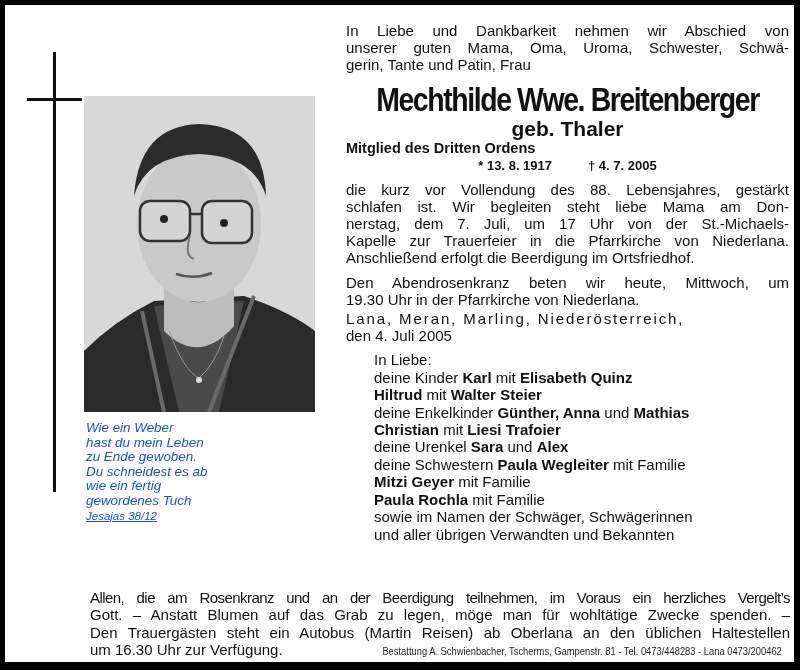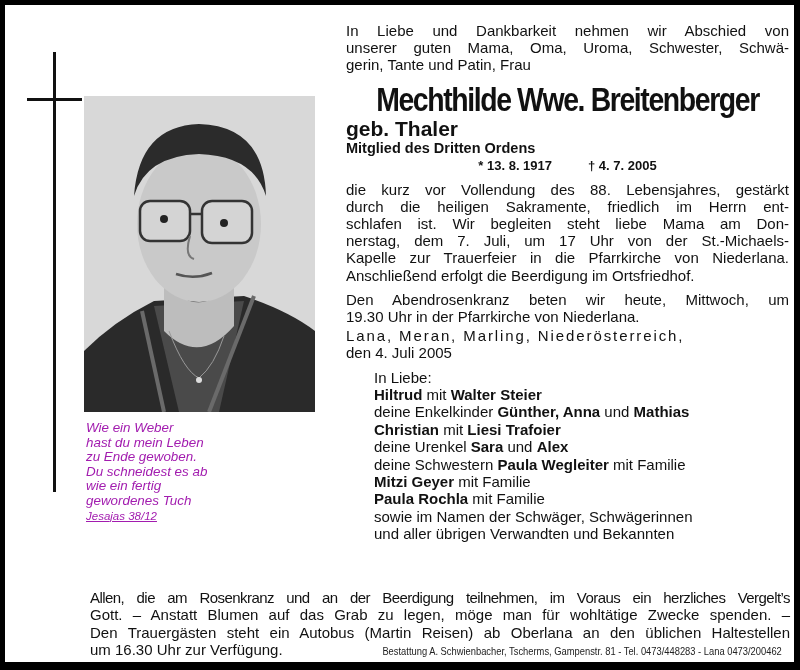--- a/index.html
+++ b/index.html
@@ -2,29 +2,29 @@
 <html><head>
 <meta charset="utf-8">
 <style>
   html, body { margin: 0; padding: 0; background: #000; }
   body { width: 800px; height: 670px; position: relative; overflow: hidden; font-family: "Liberation Sans", "DejaVu Sans", sans-serif; color: #111; }
   .card { position: absolute; left: 5px; top: 5px; width: 789px; height: 657px; background: #fff; }
   .cross-v { position: absolute; left: 48px; top: 47px; width: 3px; height: 440px; background: #111; }
   .cross-h { position: absolute; left: 22px; top: 93px; width: 55px; height: 3px; background: #111; }
   .photo { position: absolute; left: 79px; top: 91px; width: 231px; height: 316px; background: #d8d8d8; overflow: hidden; }
   .photo svg { display: block; }
-  .verse { position: absolute; left: 81px; top: 416px; width: 235px; font-style: italic; font-size: 13.4px; line-height: 14.6px; color: #a21caf; }
+  .verse { position: absolute; left: 81px; top: 416px; width: 235px; font-style: italic; font-size: 13.4px; line-height: 14.6px; color: #1d4ed8; }
   .verse .line { display: block; white-space: nowrap; }
   .verse .ref { display: block; text-align: left; padding-right: 88px; font-size: 11.5px; line-height: 15px; text-decoration: underline; }
 
   .main { position: absolute; left: 341px; top: 17px; width: 443px; font-size: 15px; line-height: 17.2px; }
   .main .jl { display: block; text-align: justify; text-align-last: justify; white-space: nowrap; }
   .main .ll { display: block; white-space: nowrap; }
   .name { display: block; text-align: center; font-weight: bold; font-size: 33px; line-height: 36px; letter-spacing: -1.6px; margin-top: 8px; transform: scaleX(0.86); transform-origin: center; white-space: nowrap; margin-left: -40px; margin-right: -40px; }
-  .geb { display: block; font-weight: bold; font-size: 21px; line-height: 22px; }
+  .geb { display: block; text-align: center; font-weight: bold; font-size: 21px; line-height: 22px; }
   .member { display: block; font-weight: bold; font-size: 14.5px; line-height: 17px; }
   .dates { display: block; text-align: center; font-weight: bold; font-size: 13px; line-height: 17px; word-spacing: 0; }
   .dates span { display: inline-block; }
   .dates .gap { width: 36px; }
   .gapS { height: 7px; }
   .spaced { letter-spacing: 1.9px; }
   .family b { font-weight: bold; }
   .family .ll { line-height: 17.4px; margin-left: 28px; }
 
   .thanks { position: absolute; left: 85px; top: 584px; width: 700px; font-size: 15px; line-height: 17.3px; }
@@ -93,21 +93,20 @@
     <span class="name">Mechthilde Wwe. Breitenberger</span>
     <span class="geb">geb. Thaler</span>
     <span class="member">Mitglied des Dritten Ordens</span>
     <span class="dates">
       <span>* 13. 8. 1917</span><span class="gap"></span><span>† 4. 7. 2005</span>
     </span>
 
     <div class="gapS"></div>
     <div>
       <span class="jl">die kurz vor Vollendung des 88. Lebensjahres, gestärkt</span>
-      <span class="jl">durch die heiligen Sakramente, friedlich im Herrn ent-</span>
       <span class="jl">schlafen ist. Wir begleiten steht liebe Mama am Don-</span>
       <span class="jl">nerstag, dem 7. Juli, um 17 Uhr von der St.-Michaels-</span>
       <span class="jl">Kapelle zur Trauerfeier in die Pfarrkirche von Niederlana.</span>
       <span class="ll">Anschließend erfolgt die Beerdigung im Ortsfriedhof.</span>
     </div>
 
     <div class="gapS"></div>
     <div>
       <span class="jl">Den Abendrosenkranz beten wir heute, Mittwoch, um</span>
       <span class="ll">19.30 Uhr in der Pfarrkirche von Niederlana.</span>
@@ -115,20 +114,21 @@
 
     <div style="margin-top:2px">
       <span class="ll spaced">Lana, Meran, Marling, Niederösterreich,</span>
       <span class="ll">den 4. Juli 2005</span>
     </div>
 
     <div class="gapS"></div>
     <div class="family">
       <span class="ll">In Liebe:</span>
       <div id="family-lines">
+          <span class="ll"><span>deine Kinder </span><b>Karl</b><span> mit </span><b>Elisabeth Quinz</b></span>
           <span class="ll"><b>Hiltrud</b><span> mit </span><b>Walter Steier</b></span>
           <span class="ll"><span>deine Enkelkinder </span><b>Günther, Anna</b><span> und </span><b>Mathias</b></span>
           <span class="ll"><b>Christian</b><span> mit </span><b>Liesi Trafoier</b></span>
           <span class="ll"><span>deine Urenkel </span><b>Sara</b><span> und </span><b>Alex</b></span>
           <span class="ll"><span>deine Schwestern </span><b>Paula Wegleiter</b><span> mit Familie</span></span>
           <span class="ll"><b>Mitzi Geyer</b><span> mit Familie</span></span>
           <span class="ll"><b>Paula Rochla</b><span> mit Familie</span></span>
           <span class="ll"><span>sowie im Namen der Schwäger, Schwägerinnen</span></span>
           <span class="ll"><span>und aller übrigen Verwandten und Bekannten</span></span>
         </div>

